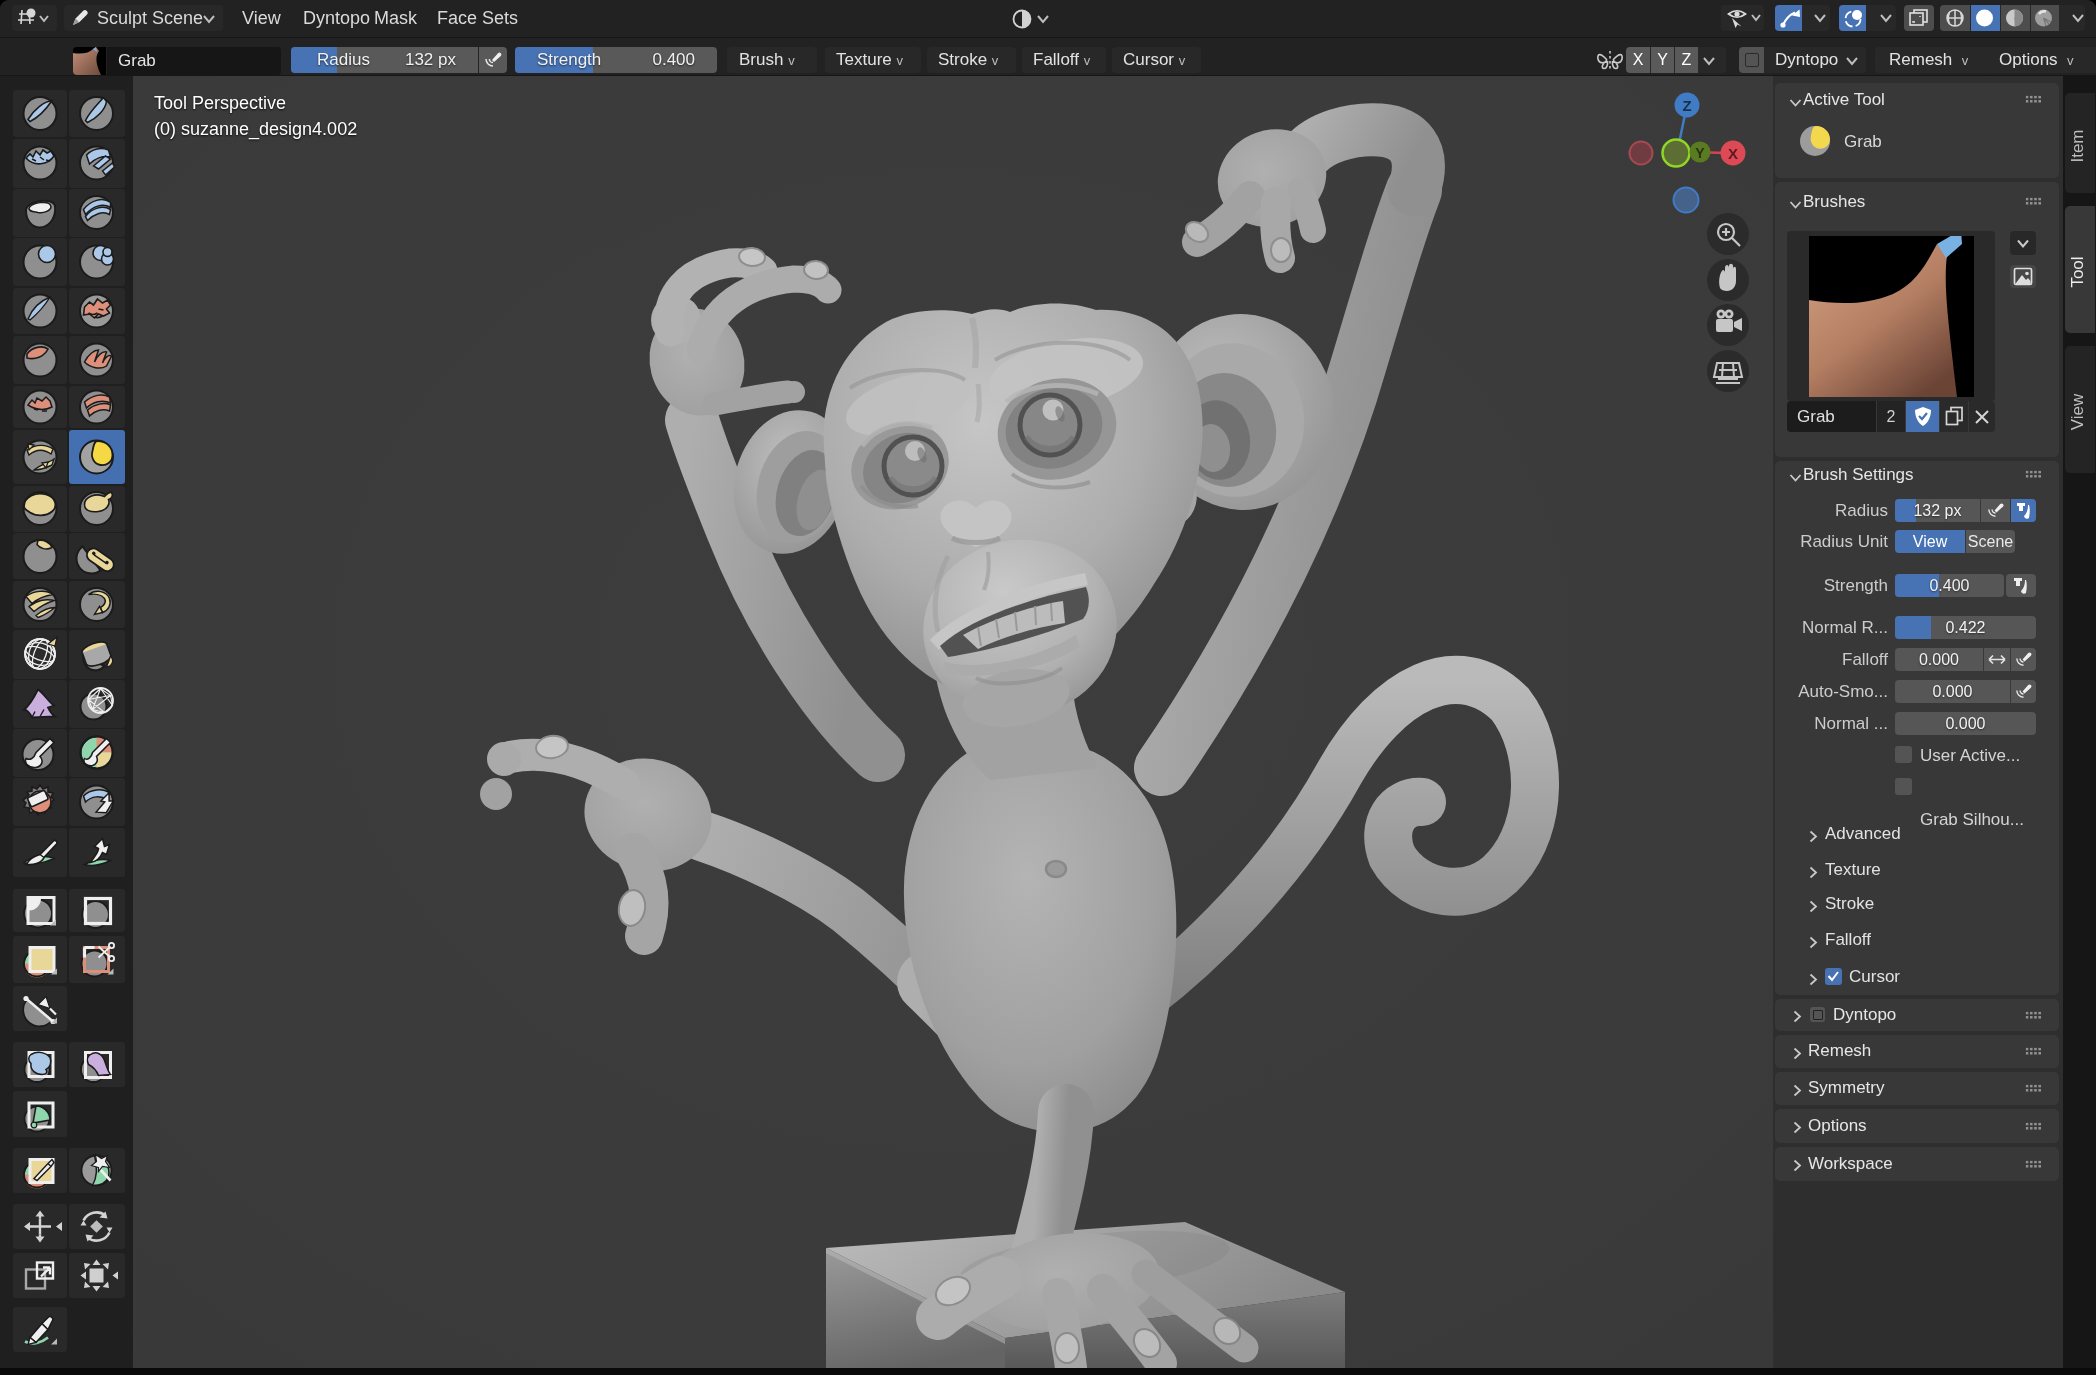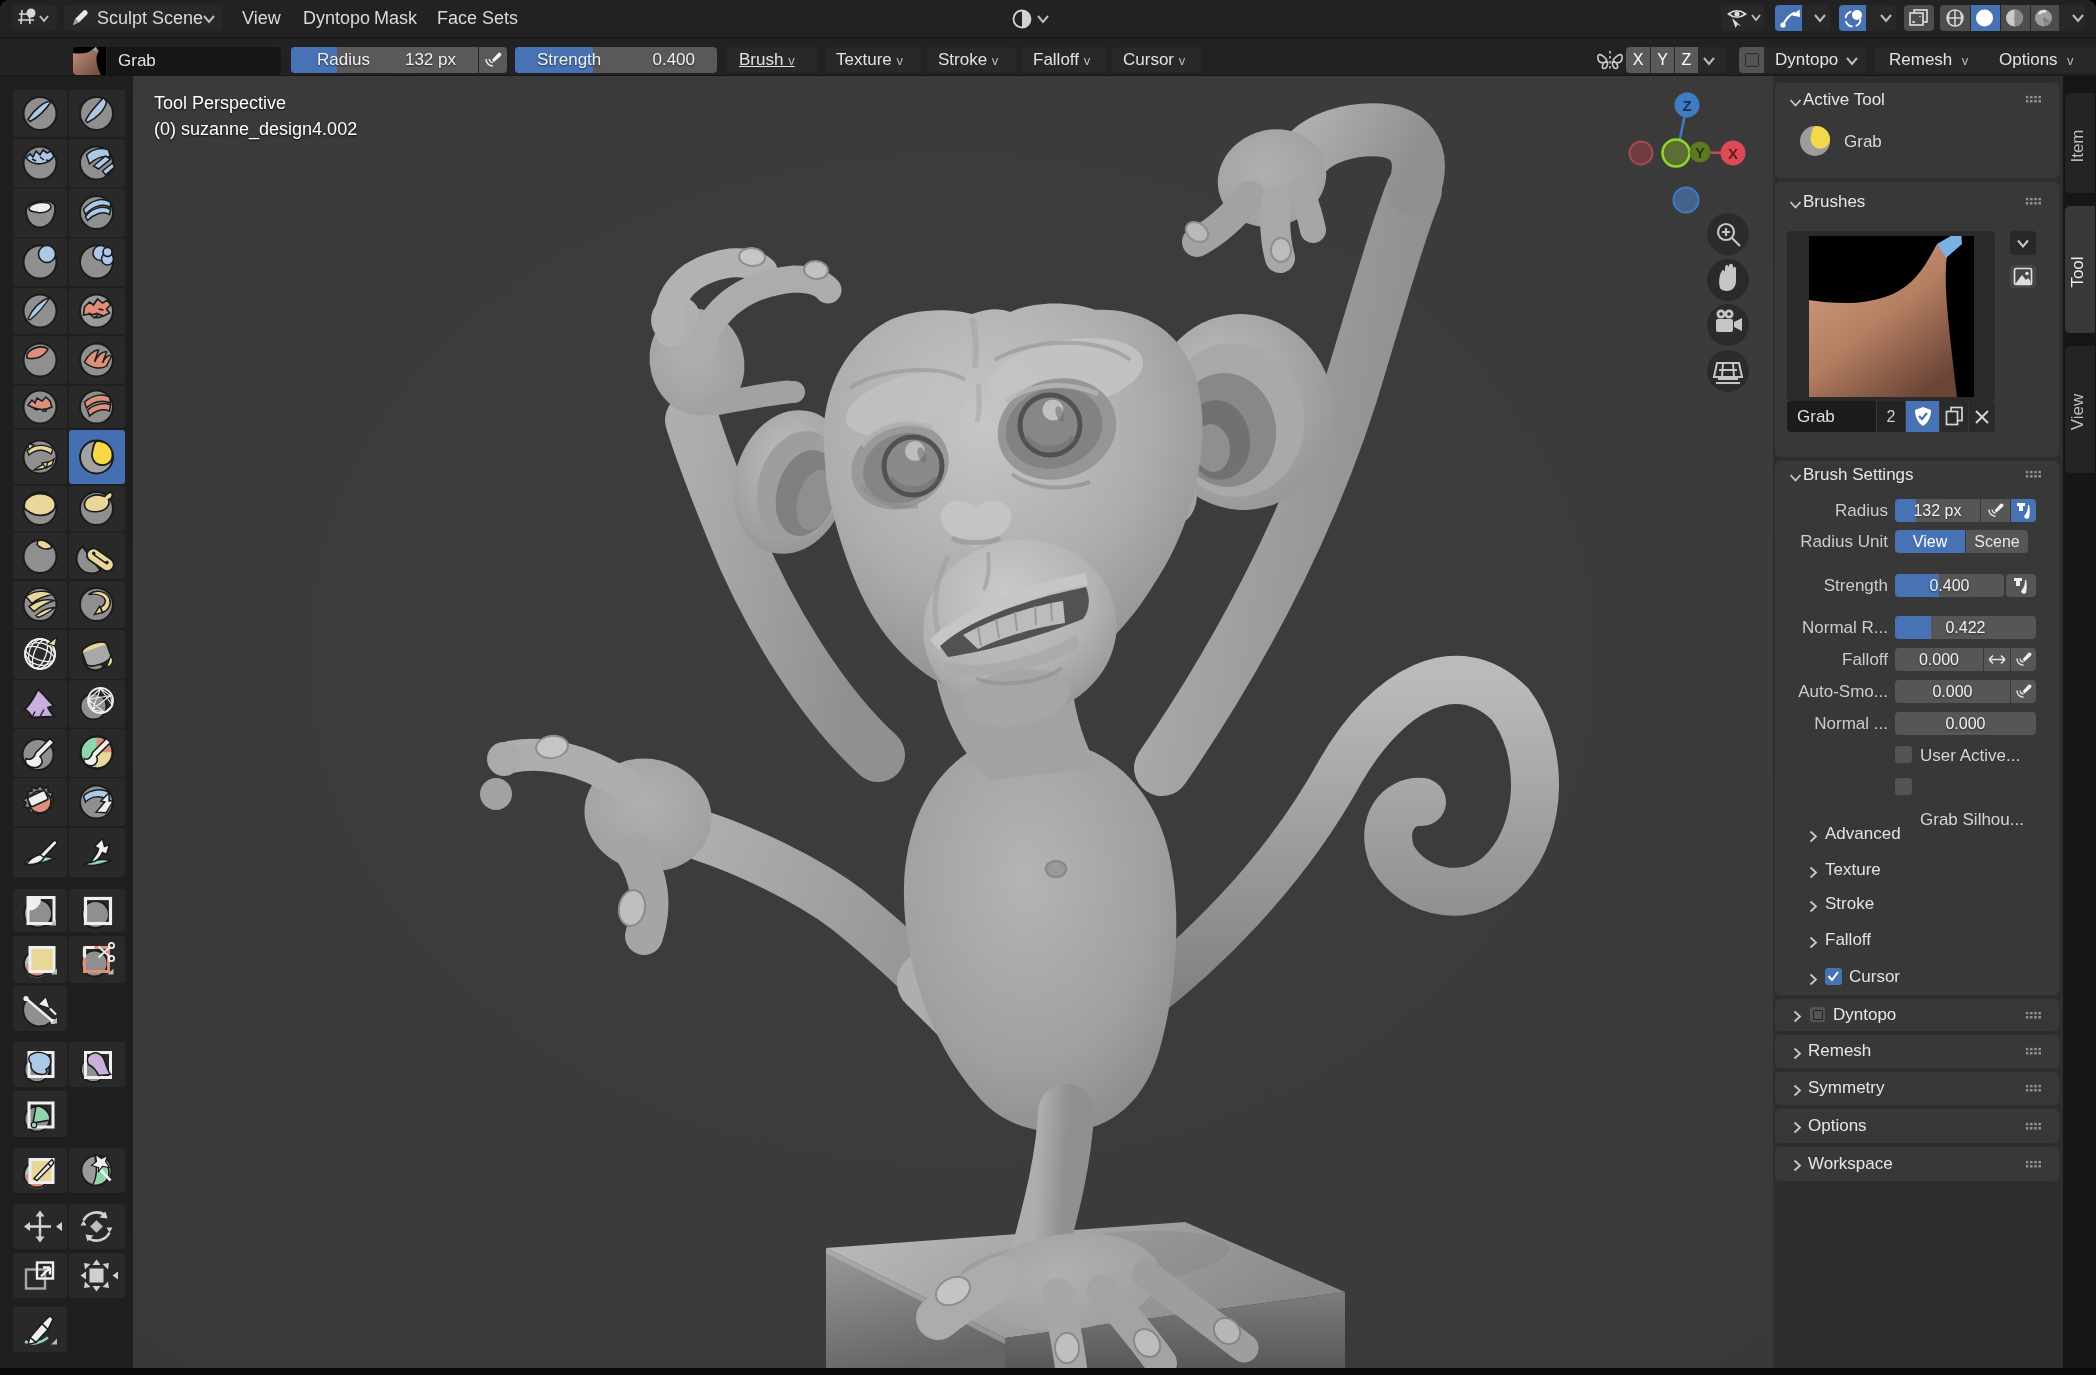--- a/index.html
+++ b/index.html
@@ -151,21 +151,21 @@
     <svg class="abs" style="left:482px;top:12px;" width="22" height="20" viewBox="0 0 22 20">
       <path d="M11 16 A7 7 0 0 1 4 9 M11 12.6 A3.6 3.6 0 0 1 7.4 9" stroke="#e6e6e6" stroke-width="1.5" fill="none"></path>
       <path d="M10 10 L16 3.2 a1.9 1.9 0 0 1 2.8 2.8 L12 12 Z" fill="#f0f0f0"></path>
     </svg>
 
     <div class="slider" style="left:515px;width:202px;">
       <div class="sfill" style="width:78px;"></div>
       <div class="slab" style="left:22px;">Strength</div>
       <div class="slab" style="right:22px;">0.400</div>
     </div>
-    <div class="abs btn2" style="left:727px;top:9px;width:78px;height:26px;padding-left:12px;text-decoration:underline;">Brush <span class="chev" style="font-size:13px;">v</span></div>
+    <div class="abs btn2" style="left:727px;top:9px;width:78px;height:26px;padding-left:12px;">Brush <span class="chev" style="font-size:13px;">v</span></div>
     <div class="abs btn2" style="left:825px;top:9px;width:85px;height:26px;padding-left:11px;">Texture <span class="chev" style="font-size:13px;">v</span></div>
     <div class="abs btn2" style="left:927px;top:9px;width:78px;height:26px;padding-left:11px;">Stroke <span class="chev" style="font-size:13px;">v</span></div>
     <div class="abs btn2" style="left:1022px;top:9px;width:73px;height:26px;padding-left:11px;">Falloff <span class="chev" style="font-size:13px;">v</span></div>
     <div class="abs btn2" style="left:1112px;top:9px;width:78px;height:26px;padding-left:11px;">Cursor <span class="chev" style="font-size:13px;">v</span></div>
 
     <svg class="abs" style="left:1596px;top:10px;" width="28" height="24" viewBox="0 0 28 24">
       <g stroke="#c9c9c9" stroke-width="1.6" fill="none">
         <path d="M11 12 C4 4 1 6 2 11 C2.8 15 7 16 11 13 M11 12 C6 16 5 20 8 20.5 C10.5 21 12 17 11.5 13"></path>
         <path d="M17 12 C24 4 27 6 26 11 C25.2 15 21 16 17 13 M17 12 C22 16 23 20 20 20.5 C17.5 21 16 17 16.5 13"></path>
       </g>
@@ -816,21 +816,21 @@
       <path d="M10 10 L16 3.2 a1.9 1.9 0 0 1 2.8 2.8 L12 12 Z" fill="#f0f0f0"></path>
     </svg>
     <div class="abs" style="left:238px;top:423px;width:25px;height:23px;background:#4772b3;border-radius:0 4px 4px 0;"></div>
     <svg class="abs" style="left:241px;top:425px;" width="20" height="19" viewBox="0 0 20 19">
       <path d="M3 2 h8 v3 h-2 v5 h-4 v-5 h-2 Z" fill="#fff"></path>
       <path d="M14 4 C14 10 12 13 10 15 a3 3 0 0 0 5 2 C16 12 16 7 15 4 Z" fill="#fff"></path>
     </svg>
 
     <div class="lab" style="right:175px;top:456px;">Radius Unit</div>
     <div class="abs" style="left:122px;top:454px;width:70px;height:23px;background:#4772b3;border-radius:4px 0 0 4px;color:#fff;font-size:16px;line-height:23px;text-align:center;">View</div>
-    <div class="abs" style="left:193px;top:454px;width:62px;height:23px;background:#565656;border-radius:0 4px 4px 0;color:#e8e8e8;font-size:16px;line-height:23px;text-align:center;">Scene</div>
+    <div class="abs" style="left:193px;top:454px;width:49px;height:23px;background:#565656;border-radius:0 4px 4px 0;color:#e8e8e8;font-size:16px;line-height:23px;text-align:center;">Scene</div>
 
     <div class="lab" style="right:175px;top:500px;">Strength</div>
     <div class="pslider" style="left:122px;top:498px;width:109px;">
       <div class="sfill" style="width:44px;"></div>
         <div class="pval">0.400</div>
     </div>
     <div class="abs" style="left:233px;top:498px;width:30px;height:23px;background:#565656;border-radius:4px;"></div>
     <svg class="abs" style="left:238px;top:500px;" width="20" height="19" viewBox="0 0 20 19">
       <path d="M3 2 h8 v3 h-2 v5 h-4 v-5 h-2 Z" fill="#eee"></path>
       <path d="M14 4 C14 10 12 13 10 15 a3 3 0 0 0 5 2 C16 12 16 7 15 4 Z" fill="#eee"></path>

